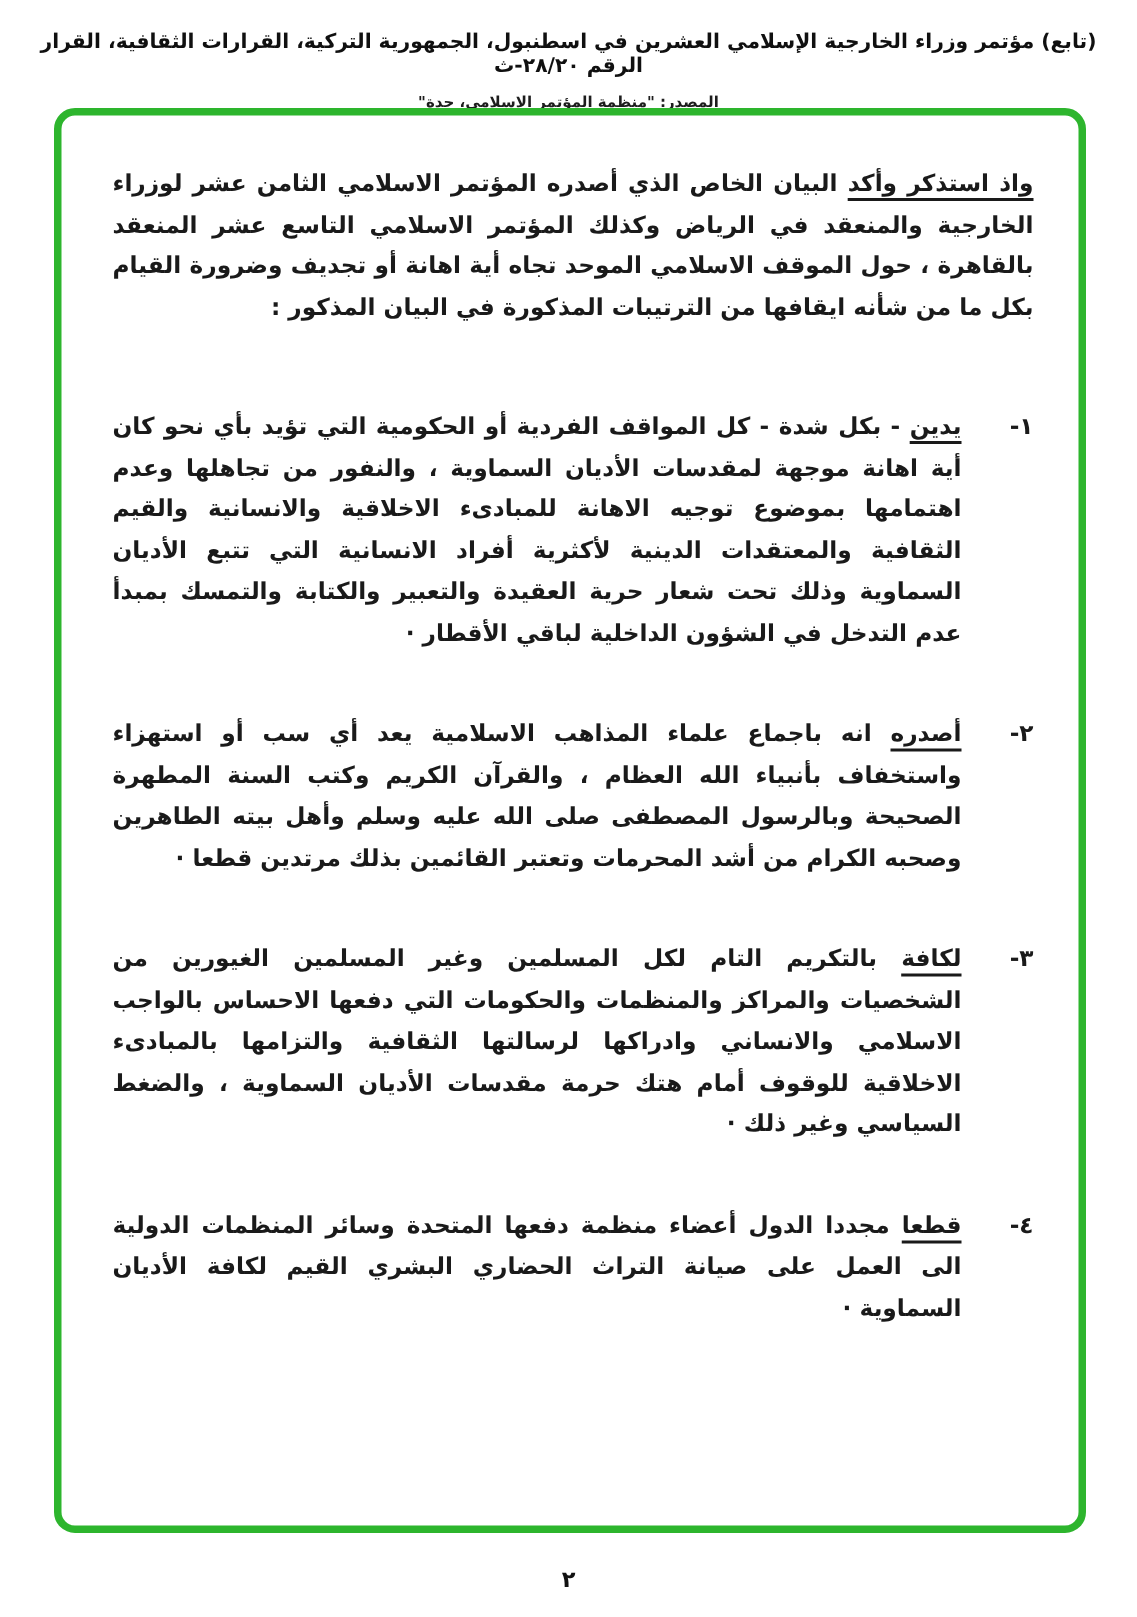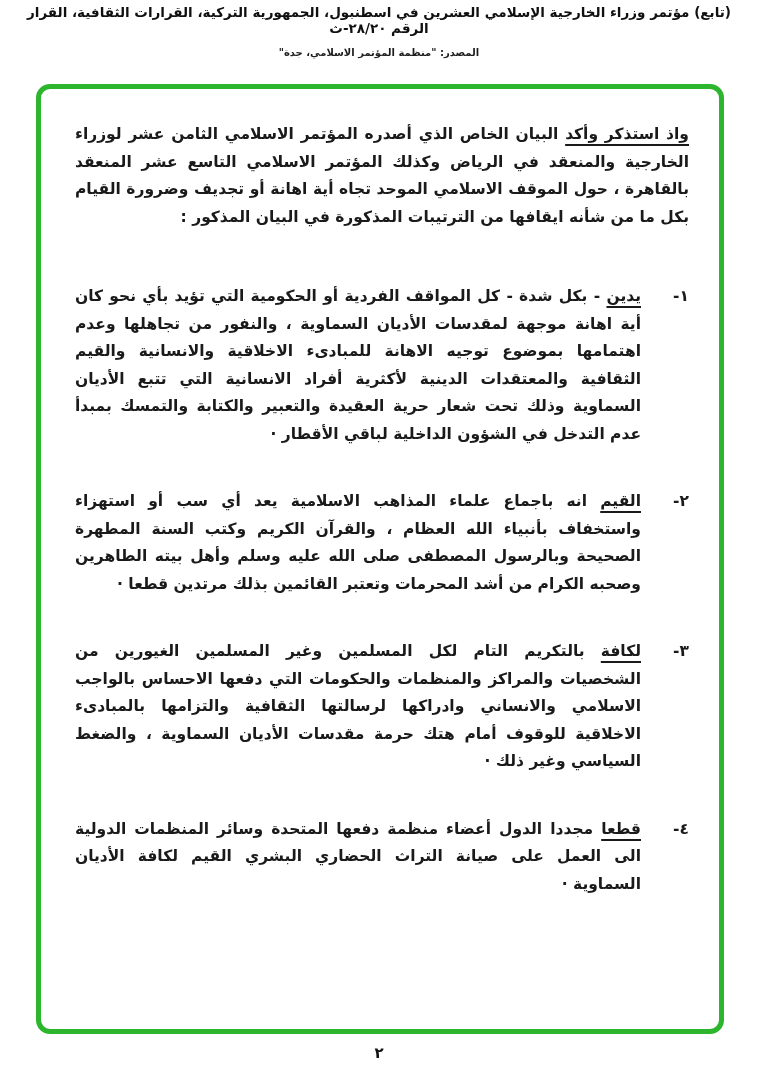--- a/index.html
+++ b/index.html
@@ -10,39 +10,39 @@
     overflow: hidden;
   }
   .page {
     position: relative;
     width: 758px; height: 1078px;
     direction: rtl;
     color: #161616;
   }
   .doc-header {
     position: absolute;
-    top: 4px; left: 0; right: 0;
+    top: 20px; left: 0; right: 0;
     text-align: center;
   }
   .doc-header .line1 {
     font-size: 13.5px;
     font-weight: bold;
     letter-spacing: 0;
     color: #101010;
     padding: 0 14px;
   }
   .doc-header .line2 {
     margin-top: 11px;
     font-size: 10px;
     font-weight: bold;
     color: #1d1d1d;
   }
   .frame {
     position: absolute;
-    top: 84px; left: 36px;
+    top: 72px; left: 36px;
     width: 688px; height: 950px;
     border: 5px solid #2db52d;
     border-radius: 14px;
     padding: 32px 30px 16px 34px;
     background: #ffffff;
   }
   .content {
     direction: rtl;
     text-align: justify;
     font-weight: bold;
@@ -94,21 +94,21 @@
 
       <p class="intro"><span class="lead">واذ استذكر وأكد</span><span> البيان الخاص الذي أصدره المؤتمر الاسلامي الثامن عشر لوزراء الخارجية والمنعقد في الرياض وكذلك المؤتمر الاسلامي التاسع عشر المنعقد بالقاهرة ، حول الموقف الاسلامي الموحد تجاه أية اهانة أو تجديف وضرورة القيام بكل ما من شأنه ايقافها من الترتيبات المذكورة في البيان المذكور :</span></p>
 
       <div class="item">
         <span class="item-number">١-</span>
         <p class="item-text"><span class="lead">يدين</span><span> - بكل شدة - كل المواقف الفردية أو الحكومية التي تؤيد بأي نحو كان أية اهانة موجهة لمقدسات الأديان السماوية ، والنفور من تجاهلها وعدم اهتمامها بموضوع توجيه الاهانة للمبادىء الاخلاقية والانسانية والقيم الثقافية والمعتقدات الدينية لأكثرية أفراد الانسانية التي تتبع الأديان السماوية وذلك تحت شعار حرية العقيدة والتعبير والكتابة والتمسك بمبدأ عدم التدخل في الشؤون الداخلية لباقي الأقطار ·</span></p>
       </div>
 
       <div class="item">
         <span class="item-number">٢-</span>
-        <p class="item-text"><span class="lead">القيم</span><span> انه باجماع علماء المذاهب الاسلامية يعد أي سب أو استهزاء واستخفاف بأنبياء الله العظام ، والقرآن الكريم وكتب السنة المطهرة الصحيحة وبالرسول المصطفى صلى الله عليه وسلم وأهل بيته الطاهرين وصحبه الكرام من أشد المحرمات وتعتبر القائمين بذلك مرتدين قطعا ·</span></p>
+        <p class="item-text"><span class="lead">أصدره</span><span> انه باجماع علماء المذاهب الاسلامية يعد أي سب أو استهزاء واستخفاف بأنبياء الله العظام ، والقرآن الكريم وكتب السنة المطهرة الصحيحة وبالرسول المصطفى صلى الله عليه وسلم وأهل بيته الطاهرين وصحبه الكرام من أشد المحرمات وتعتبر القائمين بذلك مرتدين قطعا ·</span></p>
       </div>
 
       <div class="item">
         <span class="item-number">٣-</span>
         <p class="item-text"><span class="lead">لكافة</span><span> بالتكريم التام لكل المسلمين وغير المسلمين الغيورين من الشخصيات والمراكز والمنظمات والحكومات التي دفعها الاحساس بالواجب الاسلامي والانساني وادراكها لرسالتها الثقافية والتزامها بالمبادىء الاخلاقية للوقوف أمام هتك حرمة مقدسات الأديان السماوية ، والضغط السياسي وغير ذلك ·</span></p>
       </div>
 
       <div class="item">
         <span class="item-number">٤-</span>
         <p class="item-text"><span class="lead">قطعا</span><span> مجددا الدول أعضاء منظمة دفعها المتحدة وسائر المنظمات الدولية الى العمل على صيانة التراث الحضاري البشري القيم لكافة الأديان السماوية ·</span></p>

